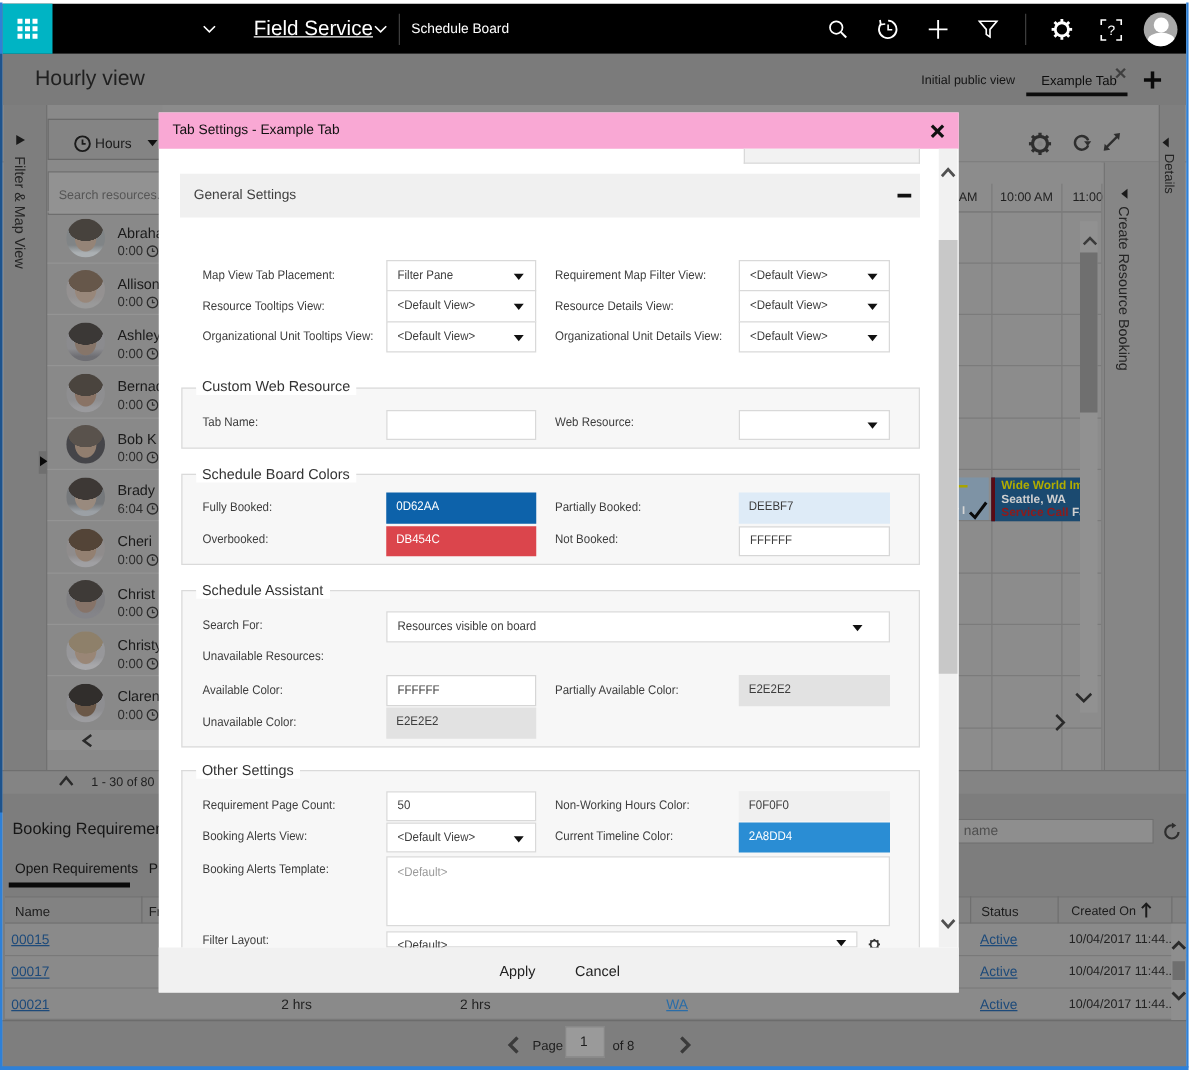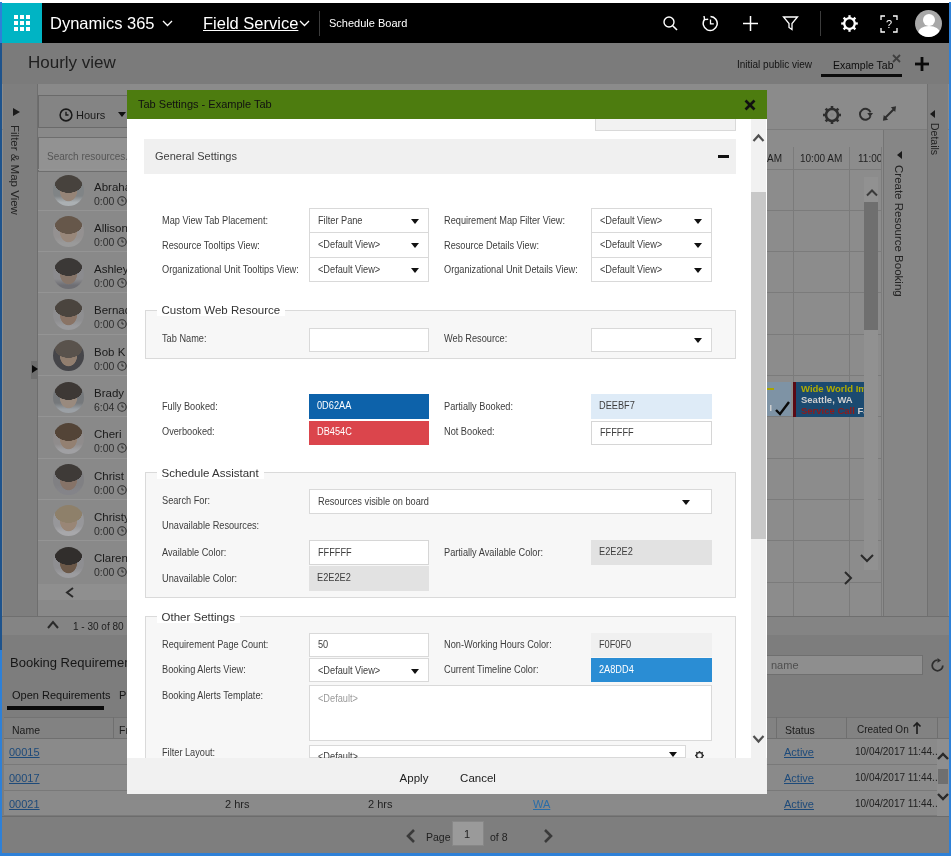--- a/index.html
+++ b/index.html
@@ -18,21 +18,21 @@
 #waffle .grid i { position:absolute; width:4px; height:4px; background:#fff; }
 .at { color:#fff; position:absolute; top:0; height:40px; line-height:40px; white-space:nowrap; }
 #sandbox { position:absolute; left:430px; top:0; width:170px; height:40px; line-height:42px;
   font-size:33px; color:#4e4e4e; letter-spacing:0.5px; }
 .abdiv { position:absolute; top:8px; height:25px; width:1px; background:#3c3c3c; }
 .abicon { position:absolute; top:12px; }
 
 #bg { left:2px; top:43px; width:946.5px; height:813px; background:#868686; z-index:1; }
 .lnk { color:#1d4a7a; text-decoration:underline; }
 #modal { left:127px; top:90px; width:640px; height:703.5px; background:#fff; z-index:20; }
-#mtitle { position:absolute; left:0; top:0; width:640px; height:28.5px; background:#4d7c0f; }
+#mtitle { position:absolute; left:0; top:0; width:640px; height:28.5px; background:#f9a8d4; }
 #mtitle span { position:absolute; left:11px; top:0; line-height:28.5px; font-size:11px; color:#111; }
 .lbl { position:absolute; font-size:10px; color:#3d3d3d; white-space:nowrap; transform:scaleX(0.92); transform-origin:0 50%; }
 .dd, .inp { position:absolute; background:#fff; border:1px solid #d9d9d9; }
 .ddt { position:absolute; left:8px; font-size:10px; color:#3d3d3d; white-space:nowrap; transform:scaleX(0.92); transform-origin:0 50%; }
 .caret { position:absolute; width:0; height:0; border-left:4.5px solid transparent; border-right:4.5px solid transparent; border-top:5px solid #111; }
 .sw { position:absolute; font-size:10px; }
 .sw span { position:absolute; left:8px; transform:scaleX(0.92); transform-origin:0 50%; white-space:nowrap; }
 .fs { position:absolute; left:17.5px; width:591.5px; border:1px solid #dadada; background:#f7f7f7; }
 .fs legend { margin-left:11px; padding:0 5px; font-size:11.5px; color:#333; background:#fff; font-family:"Liberation Sans",sans-serif; }
 
@@ -52,21 +52,20 @@
           <i style="left:6px;top:0"></i>
           <i style="left:12px;top:0"></i>
       <i style="left:0;top:6px"></i>
           <i style="left:6px;top:6px"></i>
           <i style="left:12px;top:6px"></i>
       <i style="left:0;top:12px"></i>
           <i style="left:6px;top:12px"></i>
           <i style="left:12px;top:12px"></i>
     </div>
       </div>
-    <div class="at" style="left:48px;font-size:16.5px;">Dynamics 365</div>
     <svg class="abicon" style="left:160px;top:17px" width="11" height="7">
         <polyline points="1,1 5.5,5.5 10,1" fill="none" stroke="#fff" stroke-width="1.3"></polyline>
       </svg>
     <div class="at" style="left:201px;font-size:16.5px;text-decoration:underline;">Field Service</div>
     <svg class="abicon" style="left:297px;top:17px" width="11" height="7">
         <polyline points="1,1 5.5,5.5 10,1" fill="none" stroke="#fff" stroke-width="1.3"></polyline>
       </svg>
     <div class="abdiv" style="left:317px;"></div>
     <div class="at" style="left:327px;font-size:11px;">Schedule Board</div>
     
@@ -417,20 +416,23 @@
       </div>
     <fieldset class="fs" style="top:214px;height:55px;">
         <legend>Custom Web Resource</legend>
       </fieldset>
     <div class="lbl" style="left:34.5px;top:242.5px;">Tab Name:</div>
     <div class="inp" style="left:182px;top:237.7px;width:119.5px;height:24.6px;"></div>
     <div class="lbl" style="left:316.5px;top:242.5px;">Web Resource:</div>
     <div class="dd" style="left:464px;top:237.7px;width:120.5px;height:24.6px;">
         <div class="caret" style="left:102.0px;top:9.8px;"></div>
       </div>
+    <fieldset class="fs" style="top:283.6px;height:78.5px;">
+        <legend>Schedule Board Colors</legend>
+      </fieldset>
     <div class="lbl" style="left:34.5px;top:311.0px;">Fully Booked:</div>
     <div class="sw" style="left:182px;top:304.3px;width:119.5px;height:24.6px;background:#0d62aa;">
         <span style="top:5.8px;color:#fff;">0D62AA</span>
       </div>
     <div class="lbl" style="left:316.5px;top:311.0px;">Partially Booked:</div>
     <div class="sw" style="left:464px;top:304.3px;width:120.5px;height:24.6px;background:#deebf7;">
         <span style="top:5.8px;color:#3d3d3d;">DEEBF7</span>
       </div>
     <div class="lbl" style="left:34.5px;top:336.3px;">Overbooked:</div>
     <div class="sw" style="left:182px;top:330.6px;width:119.5px;height:24.5px;background:#db454c;">

